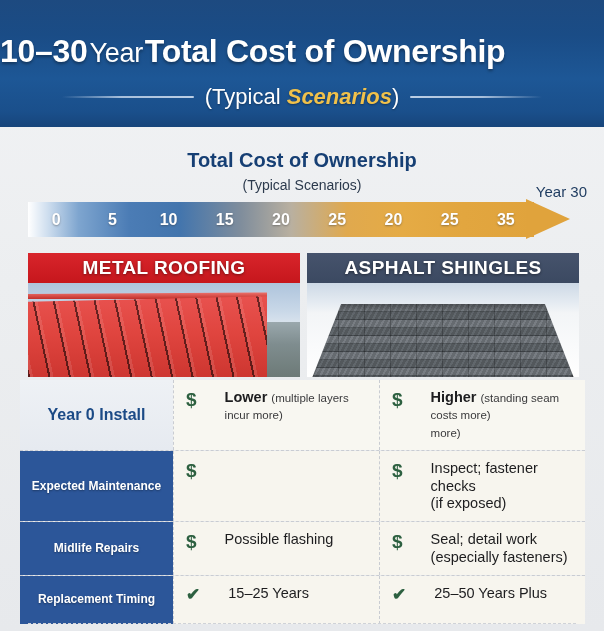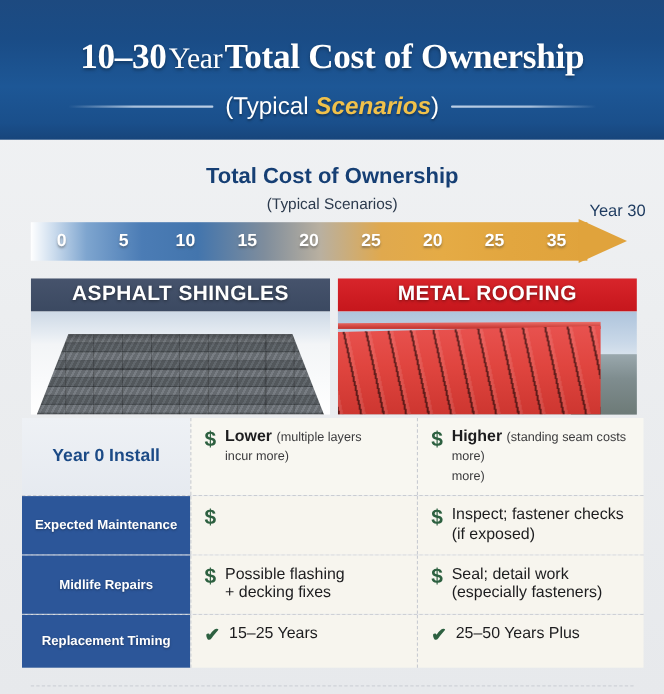--- a/index.html
+++ b/index.html
@@ -16,25 +16,24 @@
   }
 
   
   .banner{
     position:absolute;left:0;top:0;width:604px;height:127px;
     background:linear-gradient(180deg,#1d4a80 0%,#1a4c86 28%,#1d5796 62%,#1a4f8b 88%,#17457b 100%);
     overflow:hidden;
   }
   .banner-title{
     position:absolute;left:0;right:0;top:33px;
-    text-align:center;color:#ffffff;
+    text-align:left;color:#ffffff;
     font-size:32px;font-weight:bold;letter-spacing:-0.3px;
     text-shadow:0 2px 3px rgba(0,0,0,.35);
     white-space:nowrap;
-    font-family:Liberation Serif, serif;
   }
   .banner-title .lead{font-weight:bold;}
   .banner-title .yr{font-weight:normal;font-size:27px;padding:0 2px;}
   .banner-sub-wrap{
     position:absolute;left:0;right:0;top:84px;
     display:flex;align-items:center;justify-content:center;gap:11px;
   }
   .rule{
     height:2px;width:132px;
     background:linear-gradient(90deg,rgba(255,255,255,0) 0%,rgba(215,228,244,.75) 45%,rgba(215,228,244,.85) 100%);
@@ -156,21 +155,21 @@
   .cell-val{
     flex:1 1 0;display:flex;align-items:flex-start;gap:8px;
     background:#f7f5ee;padding:9px 9px 9px 12px;box-sizing:border-box;
     border-left:1px dashed #c9ccd2;
   }
   .cell-val.first-row{background:#f8f7f1;}
   .glyph{
     color:#2d6040;font-size:19px;font-weight:bold;line-height:1.15;flex:0 0 auto;
   }
   .glyph.check{font-size:17px;}
-  .txt{color:#1d1d1f;font-size:14.5px;line-height:1.2;}
+  .txt{color:#1d1d1f;font-size:14.5px;line-height:1.2;margin-left:20px;}
   .txt .b{font-weight:bold;}
   .txt .sm{font-size:11.5px;color:#3a3a3c;}
   .txt .plain{font-size:14.5px;}
   .base-rule{
     position:absolute;left:28px;right:28px;bottom:7px;height:1px;
     border-bottom:1px dashed #cfd2d7;
   }
 </style>
 </head>
 <body>
@@ -203,37 +202,37 @@
       <span class="tick">20</span>
       <span class="tick">25</span>
       <span class="tick">20</span>
       <span class="tick">25</span>
       <span class="tick">35</span>
     </div>
   </div>
 
   <div class="panels">
     <div class="panel">
+      <div class="panel-cap cap-metal">METAL ROOFING</div>
+      <div class="photo">
+        <div class="sky-m"></div>
+        <div class="hills"></div>
+        <div class="ridge"></div>
+        <div class="metal-roof"></div>
+      </div>
+    </div>
+    <div class="panel">
       <div class="panel-cap cap-asphalt">ASPHALT SHINGLES</div>
       <div class="photo">
         <div class="sky-a"></div>
         <div class="shingle-roof">
           <div class="shingle-speck"></div>
         </div>
       </div>
     </div>
-    <div class="panel">
-      <div class="panel-cap cap-metal">METAL ROOFING</div>
-      <div class="photo">
-        <div class="sky-m"></div>
-        <div class="hills"></div>
-        <div class="ridge"></div>
-        <div class="metal-roof"></div>
-      </div>
-    </div>
   </div>
 
   <div class="tbl">
 
     <div class="row">
       <div class="cell-label first">Year 0 Install</div>
       <div class="cell-val first-row">
         <span class="glyph">$</span>
         <span class="txt"><span class="b">Lower</span> <span class="sm">(multiple layers</span><br><span class="sm">incur more)</span></span>
       </div>
@@ -256,21 +255,21 @@
         <span class="txt"><span class="plain">Inspect; fastener checks</span><br><span class="plain">(if exposed)</span></span>
       </div>
     </div>
 
     <div class="row">
       <div class="cell-label blue">
         <span>Midlife</span>&nbsp;<br><span>Repairs</span>
       </div>
       <div class="cell-val">
         <span class="glyph">$</span>
-        <span class="txt"><span class="plain">Possible flashing</span><br><span class="plain">+ decking fixes</span></span>
+        <span class="txt"><span class="plain">Possible flashing</span><br></span>
       </div>
       <div class="cell-val">
         <span class="glyph">$</span>
         <span class="txt"><span class="plain">Seal; detail work</span><br><span class="plain">(especially fasteners)</span></span>
       </div>
     </div>
 
     <div class="row">
       <div class="cell-label blue">
         <span>Replacement</span>&nbsp;<br><span>Timing</span>

